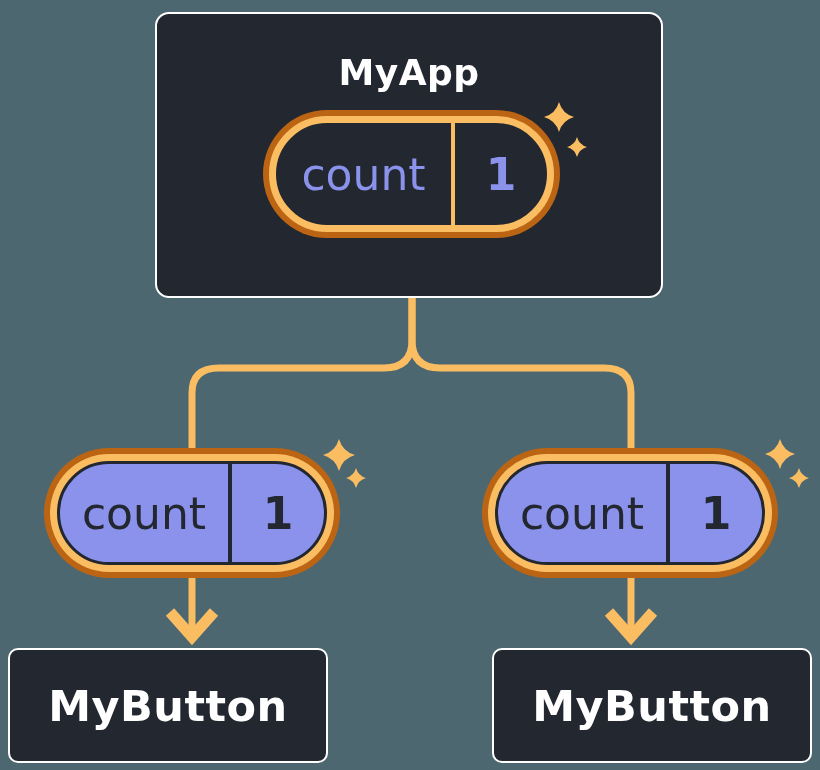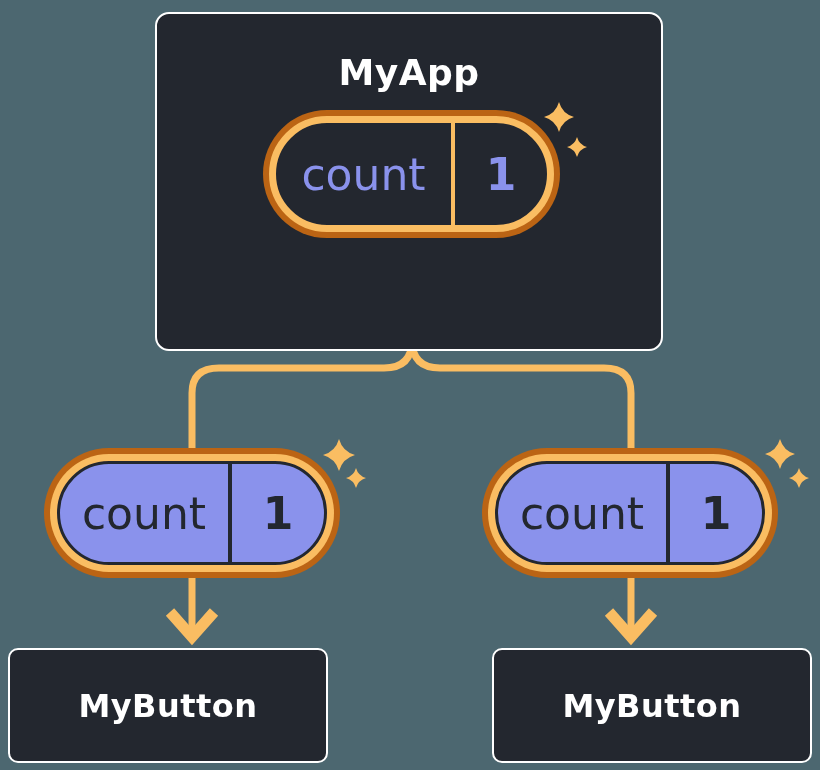--- a/index.html
+++ b/index.html
@@ -10,27 +10,27 @@
   *{margin:0;padding:0;box-sizing:border-box;}
   body{background:var(--page-bg);font-family:"DejaVu Sans","Liberation Sans",sans-serif;}
   .canvas{position:relative;width:820px;height:770px;background:var(--page-bg);overflow:hidden;}
   svg.layer{position:absolute;left:0;top:0;width:820px;height:770px;pointer-events:none;}
   svg.wires{z-index:0;}
   svg.sparkles{z-index:2;}
   .wire{stroke:var(--orange-light);stroke-width:7;fill:none;}
   .arrow-head{stroke-width:11;stroke-linejoin:miter;stroke-linecap:butt;}
   .sparkle{fill:var(--orange-light);}
   .node{position:absolute;background:var(--node-bg);border:2.5px solid var(--node-border);z-index:1;}
-  .root-node{left:155px;top:12px;width:508px;height:339px;border-radius:14px;}
+  .root-node{left:155px;top:12px;width:508px;height:286px;border-radius:14px;}
   .node-title{color:var(--text-light);font-weight:600;text-align:center;letter-spacing:.5px;}
   .root-node .node-title{position:absolute;left:0;right:0;top:38px;font-size:36px;}
   .leaf-node{top:648px;width:320px;height:115px;border-radius:10px;display:flex;align-items:center;justify-content:center;}
   .leaf-left{left:8px;}
   .leaf-right{left:492px;}
-  .leaf-node .node-title{font-size:32px;}
+  .leaf-node .node-title{font-size:43px;}
   .pill{position:absolute;display:flex;border-radius:999px;overflow:hidden;font-size:44px;}
   .pill-dark{left:112px;top:102px;width:285px;height:116px;background:var(--node-bg);
     border:7px solid var(--orange-light);box-shadow:0 0 0 6px var(--orange-deep);}
   .pill-dark .pill-name,.pill-dark .pill-value{color:var(--purple);}
   .pill-dark .pill-value{border-left:4px solid var(--orange-light);}
   .pill-purple{width:270px;height:104px;background:var(--purple);z-index:1;
     border:3px solid var(--node-bg);color:var(--node-bg);
     box-shadow:0 0 0 7px var(--orange-light),0 0 0 13px var(--orange-deep);}
   .pill-purple .pill-value{border-left:4px solid var(--node-bg);}
   .pill-left{left:57px;top:461px;}

